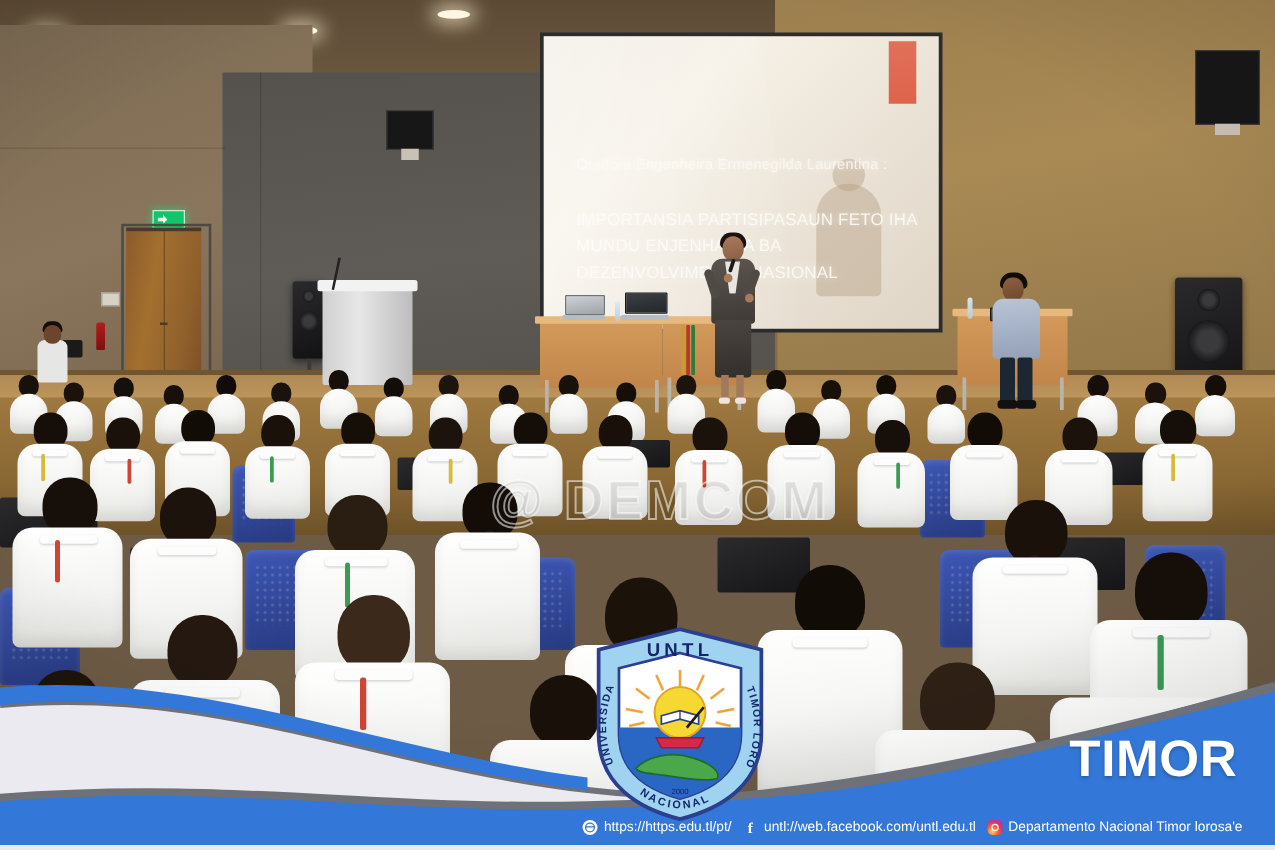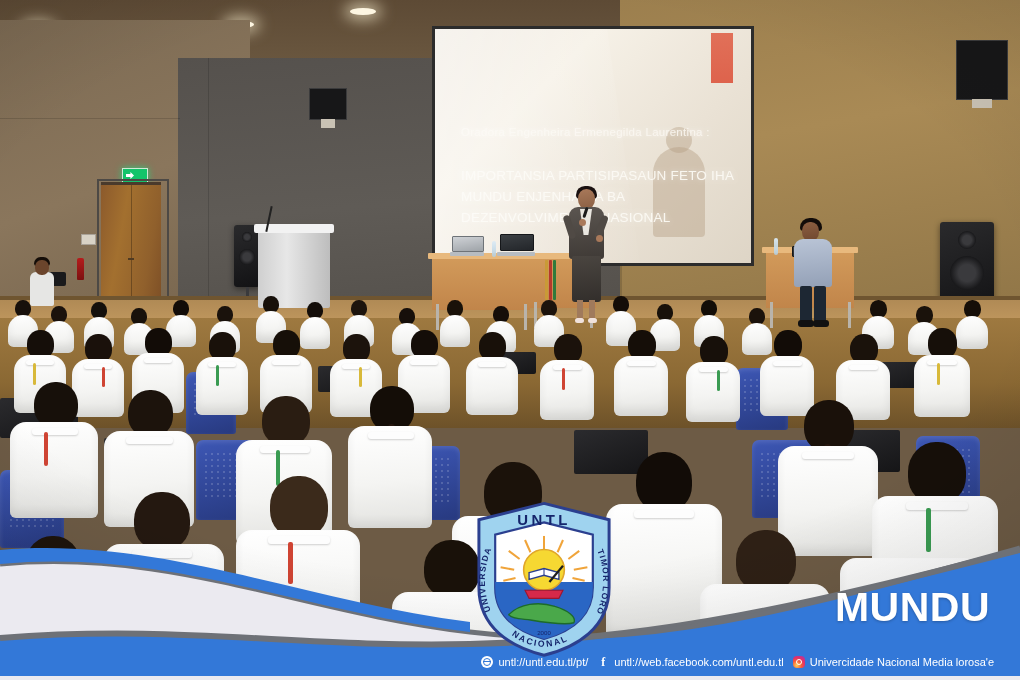--- a/index.html
+++ b/index.html
@@ -569,20 +569,21 @@
         <div class="torso" style="left:0;top:52px;width:120px;height:110px;"></div>
       </div>
       <div class="person" style="left:840px;top:548px;width:140px;height:140px;">
         <div class="torso" style="left:0;top:10px;width:140px;height:130px;"></div>
       </div>
     </div>
 
     <div class="grade"></div>
   </div>
 
+  <div class="watermark">@ DEMCOM</div>
 
   <div class="footer">
     <svg viewBox="0 0 1020 160" preserveAspectRatio="none">
 
       <path d="M0,44 C170,28 300,92 470,112 C640,132 790,92 1020,28 L1020,160 L0,160 Z" fill="#ebeaf0"></path>
 
       <path d="M0,118 C180,104 300,128 470,124 C660,120 810,84 1020,30 L1020,160 L0,160 Z" fill="#3378d8"></path>
 
       <path d="M0,118 C180,104 300,128 470,124 C660,120 810,84 1020,30" fill="none" stroke="#6e7177" stroke-width="6"></path>
 
@@ -642,32 +643,32 @@
           <textPath href="#arcB" startOffset="16%">NACIONAL</textPath>
         </text>
         <text font-family="Liberation Sans, sans-serif" font-size="6.2" font-weight="700" fill="#15256b" letter-spacing="0.8">
           <textPath href="#arcR" startOffset="6%">TIMOR LOROSA'E</textPath>
         </text>
         <text x="56" y="101" text-anchor="middle" font-family="Liberation Sans, sans-serif" font-size="4.5" fill="#15256b">2000</text>
       </svg>
     </div>
 
     <div class="demcom-block">
-      <div class="demcom-title">MUNDU</div>
+      <div class="demcom-title">TIMOR</div>
     </div>
 
     <div class="links">
       <div class="lk">
         <span class="ic globe"></span>
-        <span>untl://untl.edu.tl/pt/</span>
+        <span>https://https.edu.tl/pt/</span>
       </div>
       <div class="lk">
         <span class="ic fb">f</span>
         <span>untl://web.facebook.com/untl.edu.tl</span>
       </div>
       <div class="lk">
         <span class="ic ig"></span>
-        <span>Univercidade Nacional Media lorosa'e</span>
+        <span>Departamento Nacional Timor lorosa'e</span>
       </div>
     </div>
   </div>
 
 </div>
 
 </body></html>

